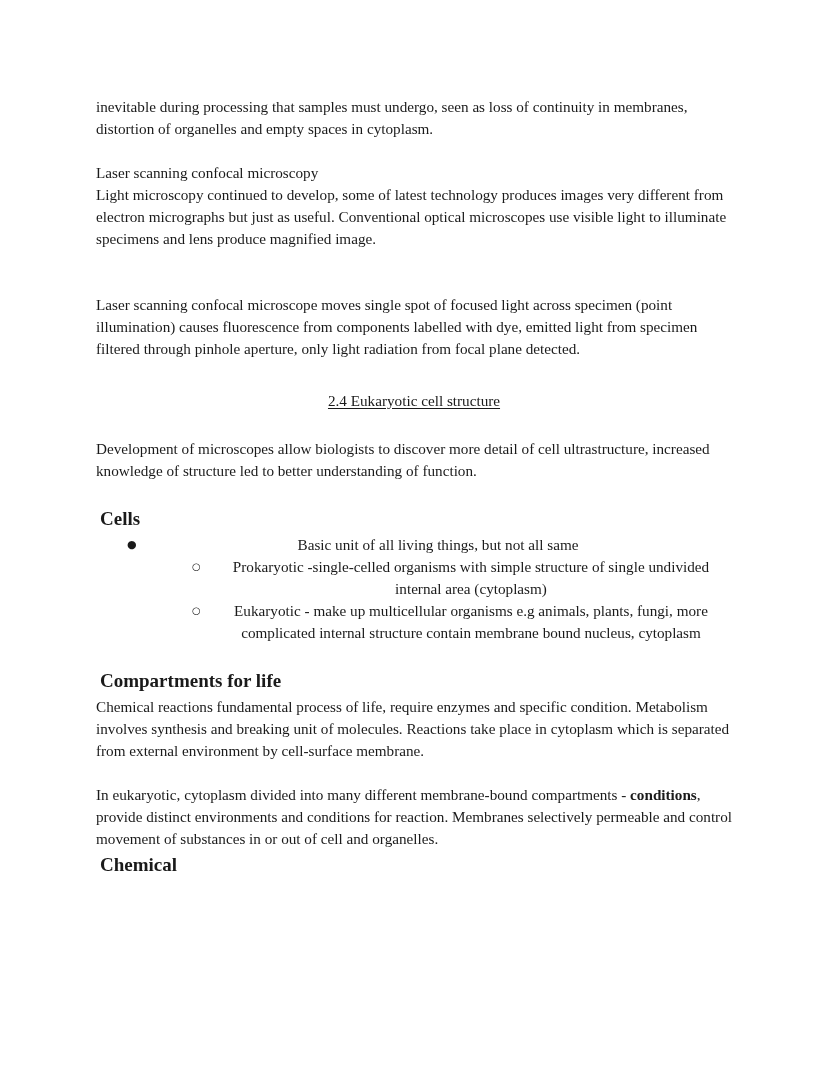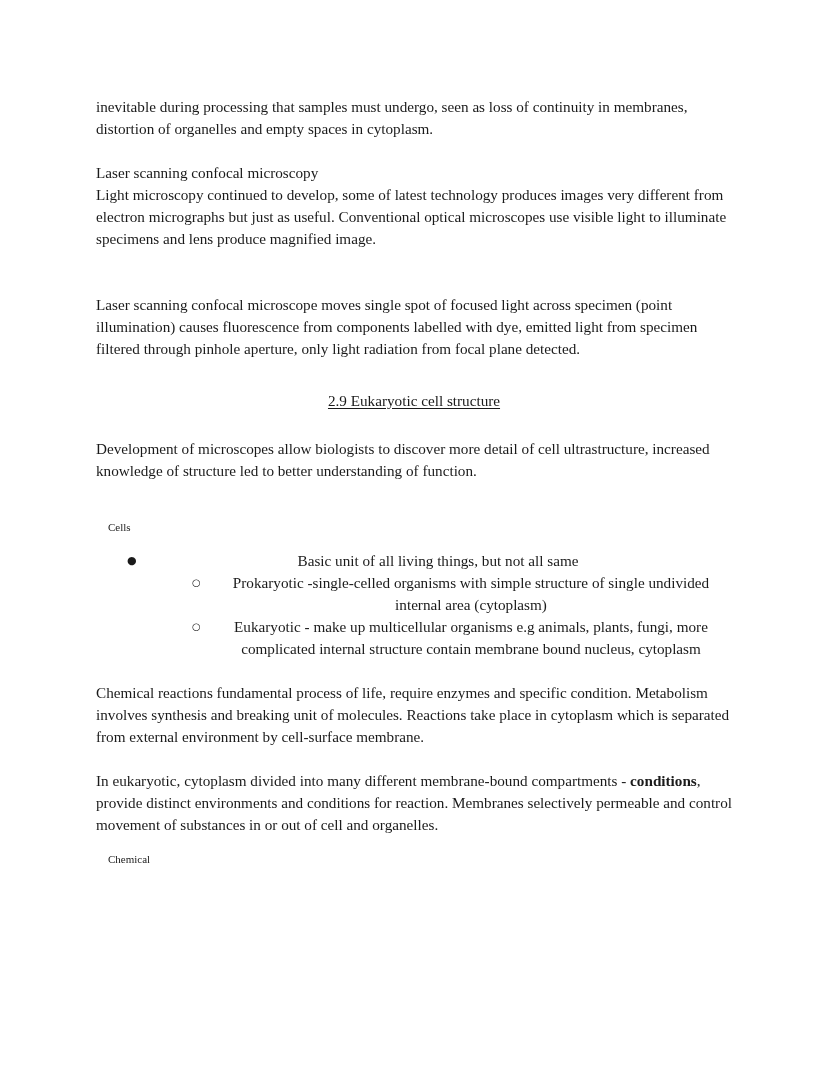--- a/index.html
+++ b/index.html
@@ -45,23 +45,23 @@
     font-weight: normal;
     line-height: 22px;
     text-decoration: underline;
     text-underline-offset: 2px;
   }
   .heading-gap-top { height: 30px; }
   .heading-gap-bottom { height: 26px; }
 
   
   .sub-heading {
-    margin: 12px;
-    font-size: 11px;
-    font-weight: normal;
+    margin: 4px;
+    font-size: 19px;
+    font-weight: bold;
     line-height: 22px;
   }
 
   strong.inline-bold {
     font-weight: bold;
   }
 
   
   ul.level1 {
     margin: 0;
@@ -121,21 +121,21 @@
 
     <div class="block-gap"></div>
 
 
     <div class="block-gap"></div>
 
     <p class="para">Laser scanning confocal microscope moves single spot of focused light across specimen (point illumination) causes fluorescence from components labelled with dye, emitted light from specimen filtered through pinhole aperture, only light radiation from focal plane detected.</p>
 
     <div class="heading-gap-top"></div>
 
-    <h2 class="section-heading">2.9 Eukaryotic cell structure</h2>
+    <h2 class="section-heading">2.4 Eukaryotic cell structure</h2>
 
     <div class="heading-gap-bottom"></div>
 
     <p class="para">Development of microscopes allow biologists to discover more detail of cell ultrastructure, increased knowledge of structure led to better understanding of function.</p>
 
     <div class="block-gap"></div>
 
     <h3 class="sub-heading">Cells</h3>
 
     <ul class="level1">
@@ -151,20 +151,21 @@
           <li>
             <span class="marker-circle">○</span>
             <span class="li-text">Eukaryotic - make up multicellular organisms e.g animals, plants, fungi, more complicated internal structure contain membrane bound nucleus, cytoplasm</span>
           </li>
         </ul>
       </li>
     </ul>
 
     <div class="block-gap"></div>
 
+    <h3 class="sub-heading">Compartments for life</h3>
 
     <p class="para">Chemical reactions fundamental process of life, require enzymes and specific condition. Metabolism involves synthesis and breaking unit of molecules. Reactions take place in cytoplasm which is separated from external environment by cell-surface membrane.</p>
 
     <div class="block-gap"></div>
 
     <p class="para">
       <span>In eukaryotic, cytoplasm divided into many different membrane-bound compartments - </span><strong class="inline-bold">conditions</strong><span>, provide distinct environments and conditions for reaction. Membranes selectively permeable and control movement of substances in or out of cell and organelles.</span>
     </p>
 
     <h3 class="sub-heading">Chemical</h3>

